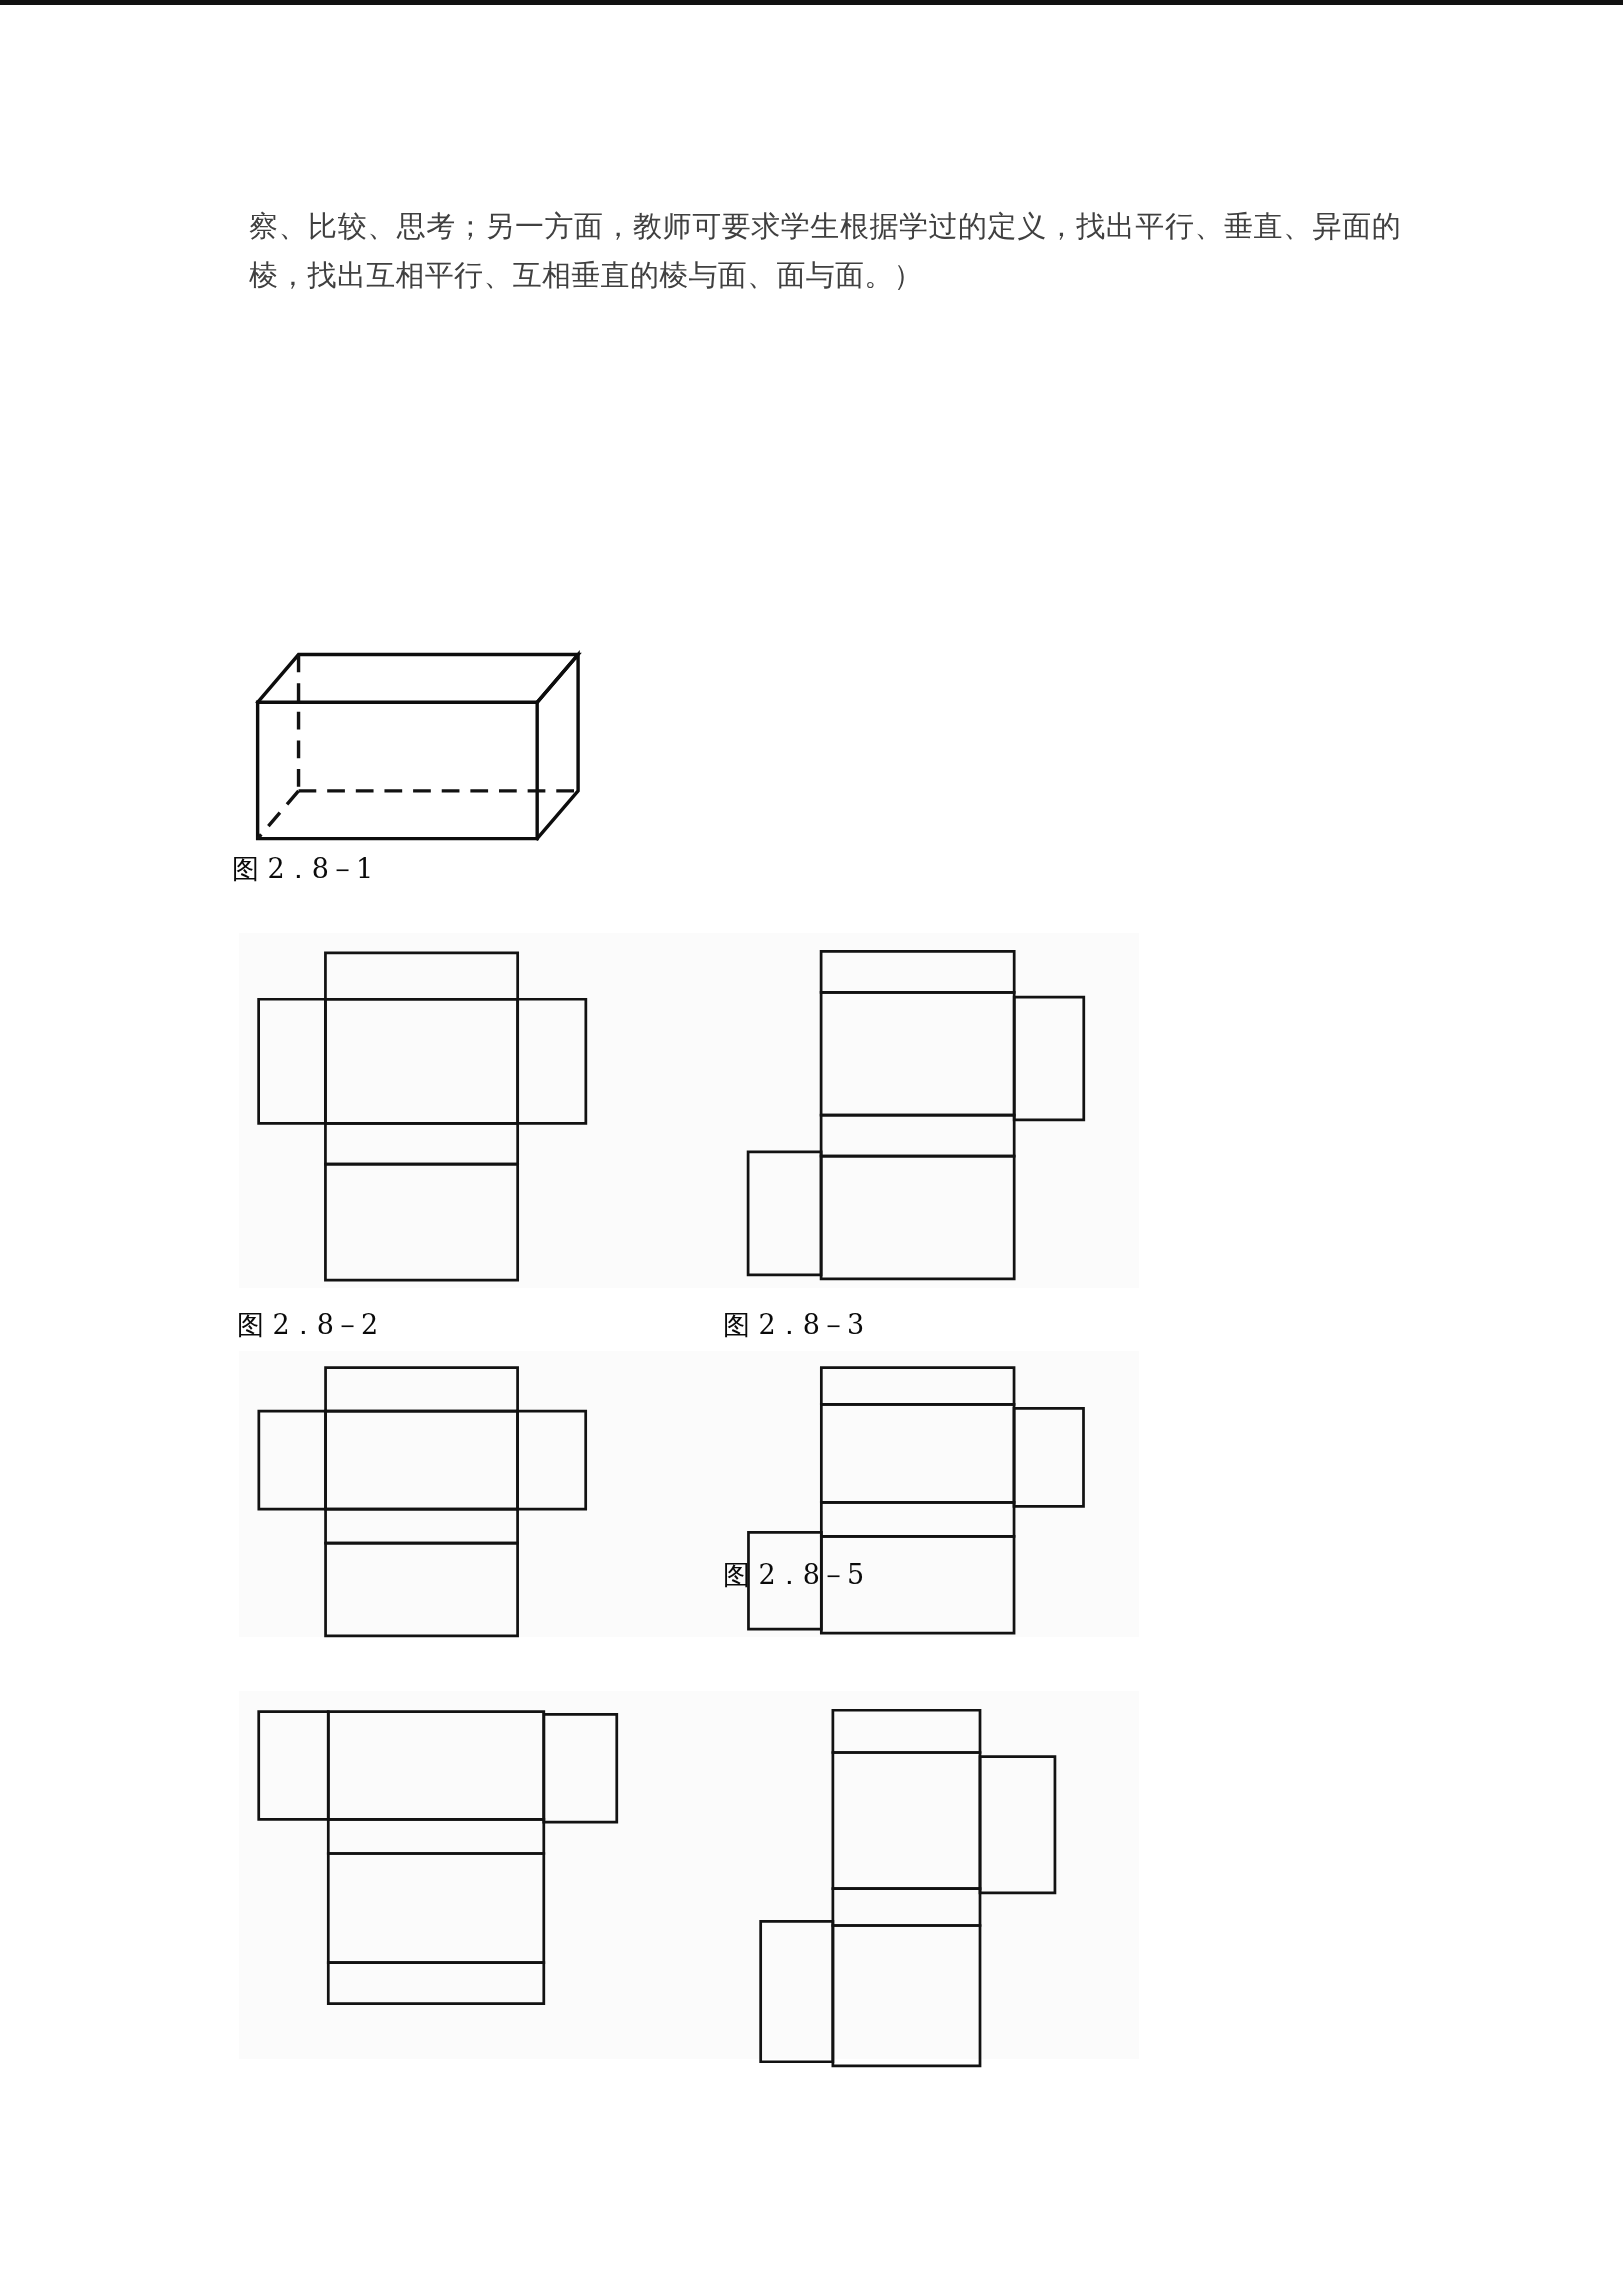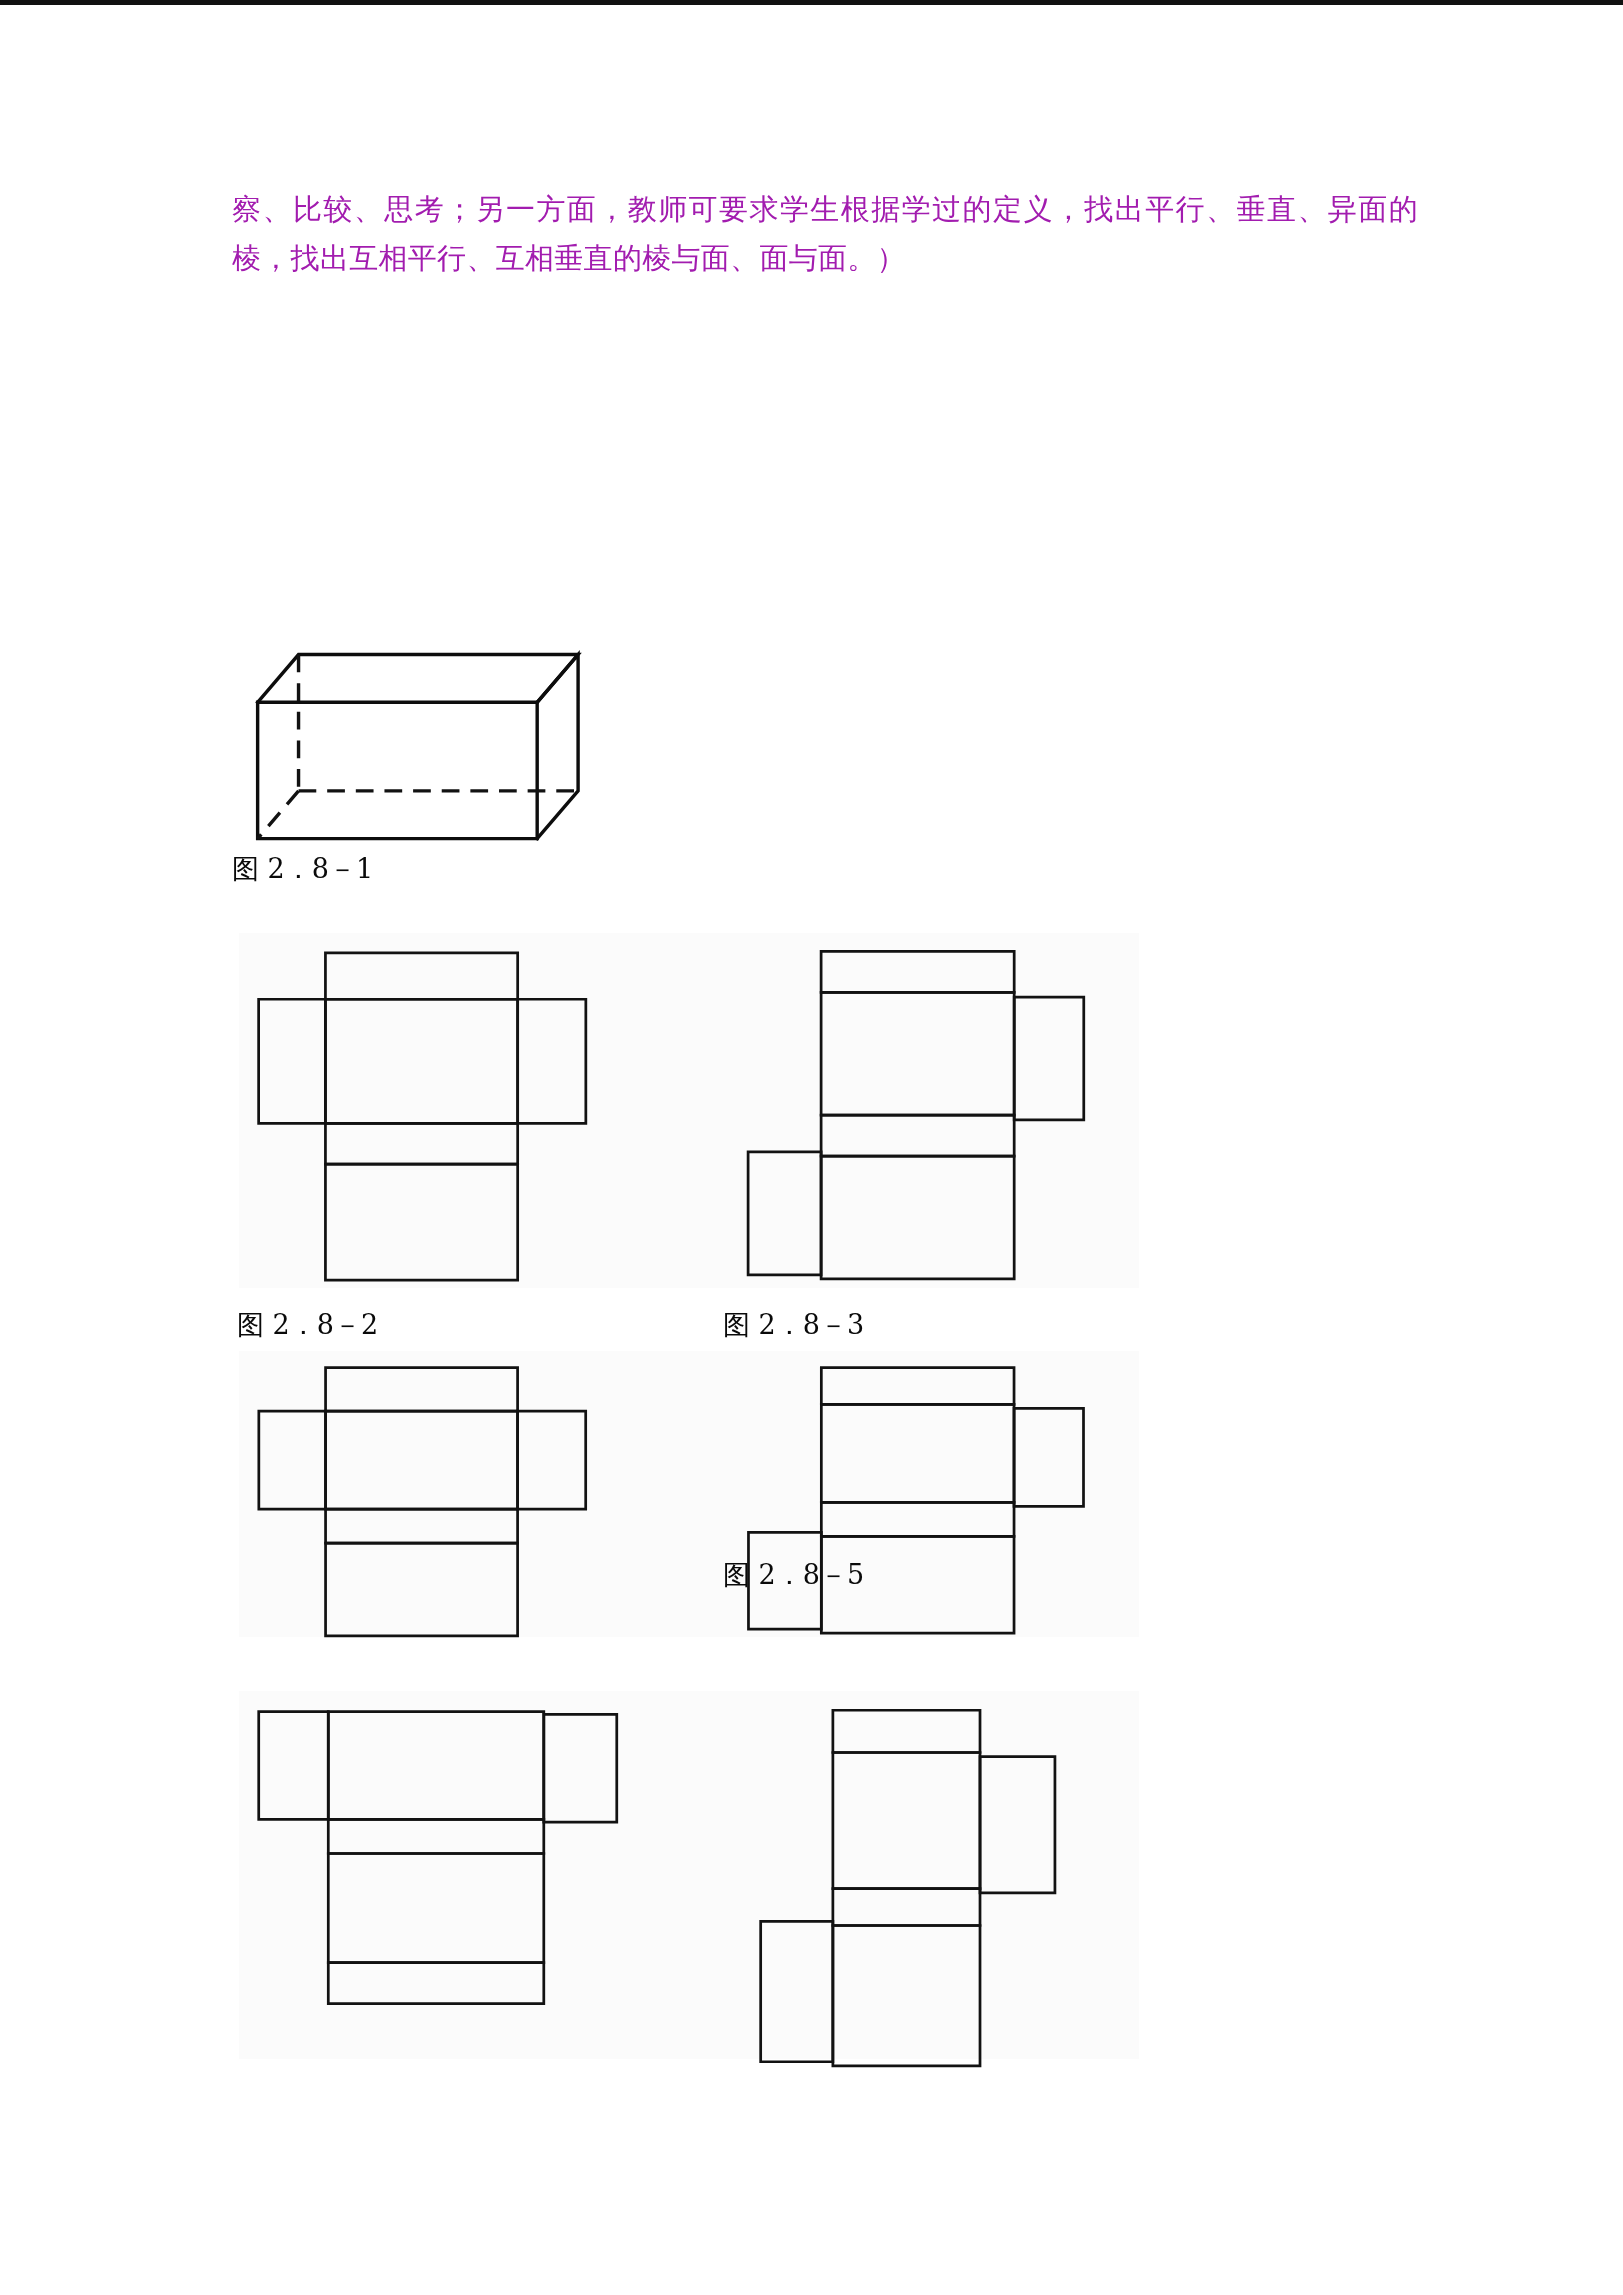--- a/index.html
+++ b/index.html
@@ -29,24 +29,24 @@
   
   .textblock {
     position: absolute;
     left: 232px;
     top: 185px;
     width: 1186px;
   }
   .para {
     font-size: 29px;
     line-height: 49px;
-    color: #a21caf;
+    color: #404040;
     letter-spacing: 0.3px;
     text-align: justify;
-    margin: 0;
+    margin: 17px;
   }
   .para.indent { text-indent: 59px; }
   .gap-sm { height: 27px; }
   .gap-xs { height: 5.5px; }
 
   
   .fig-caption {
     position: absolute;
     font-size: 27px;
     line-height: 33px;

